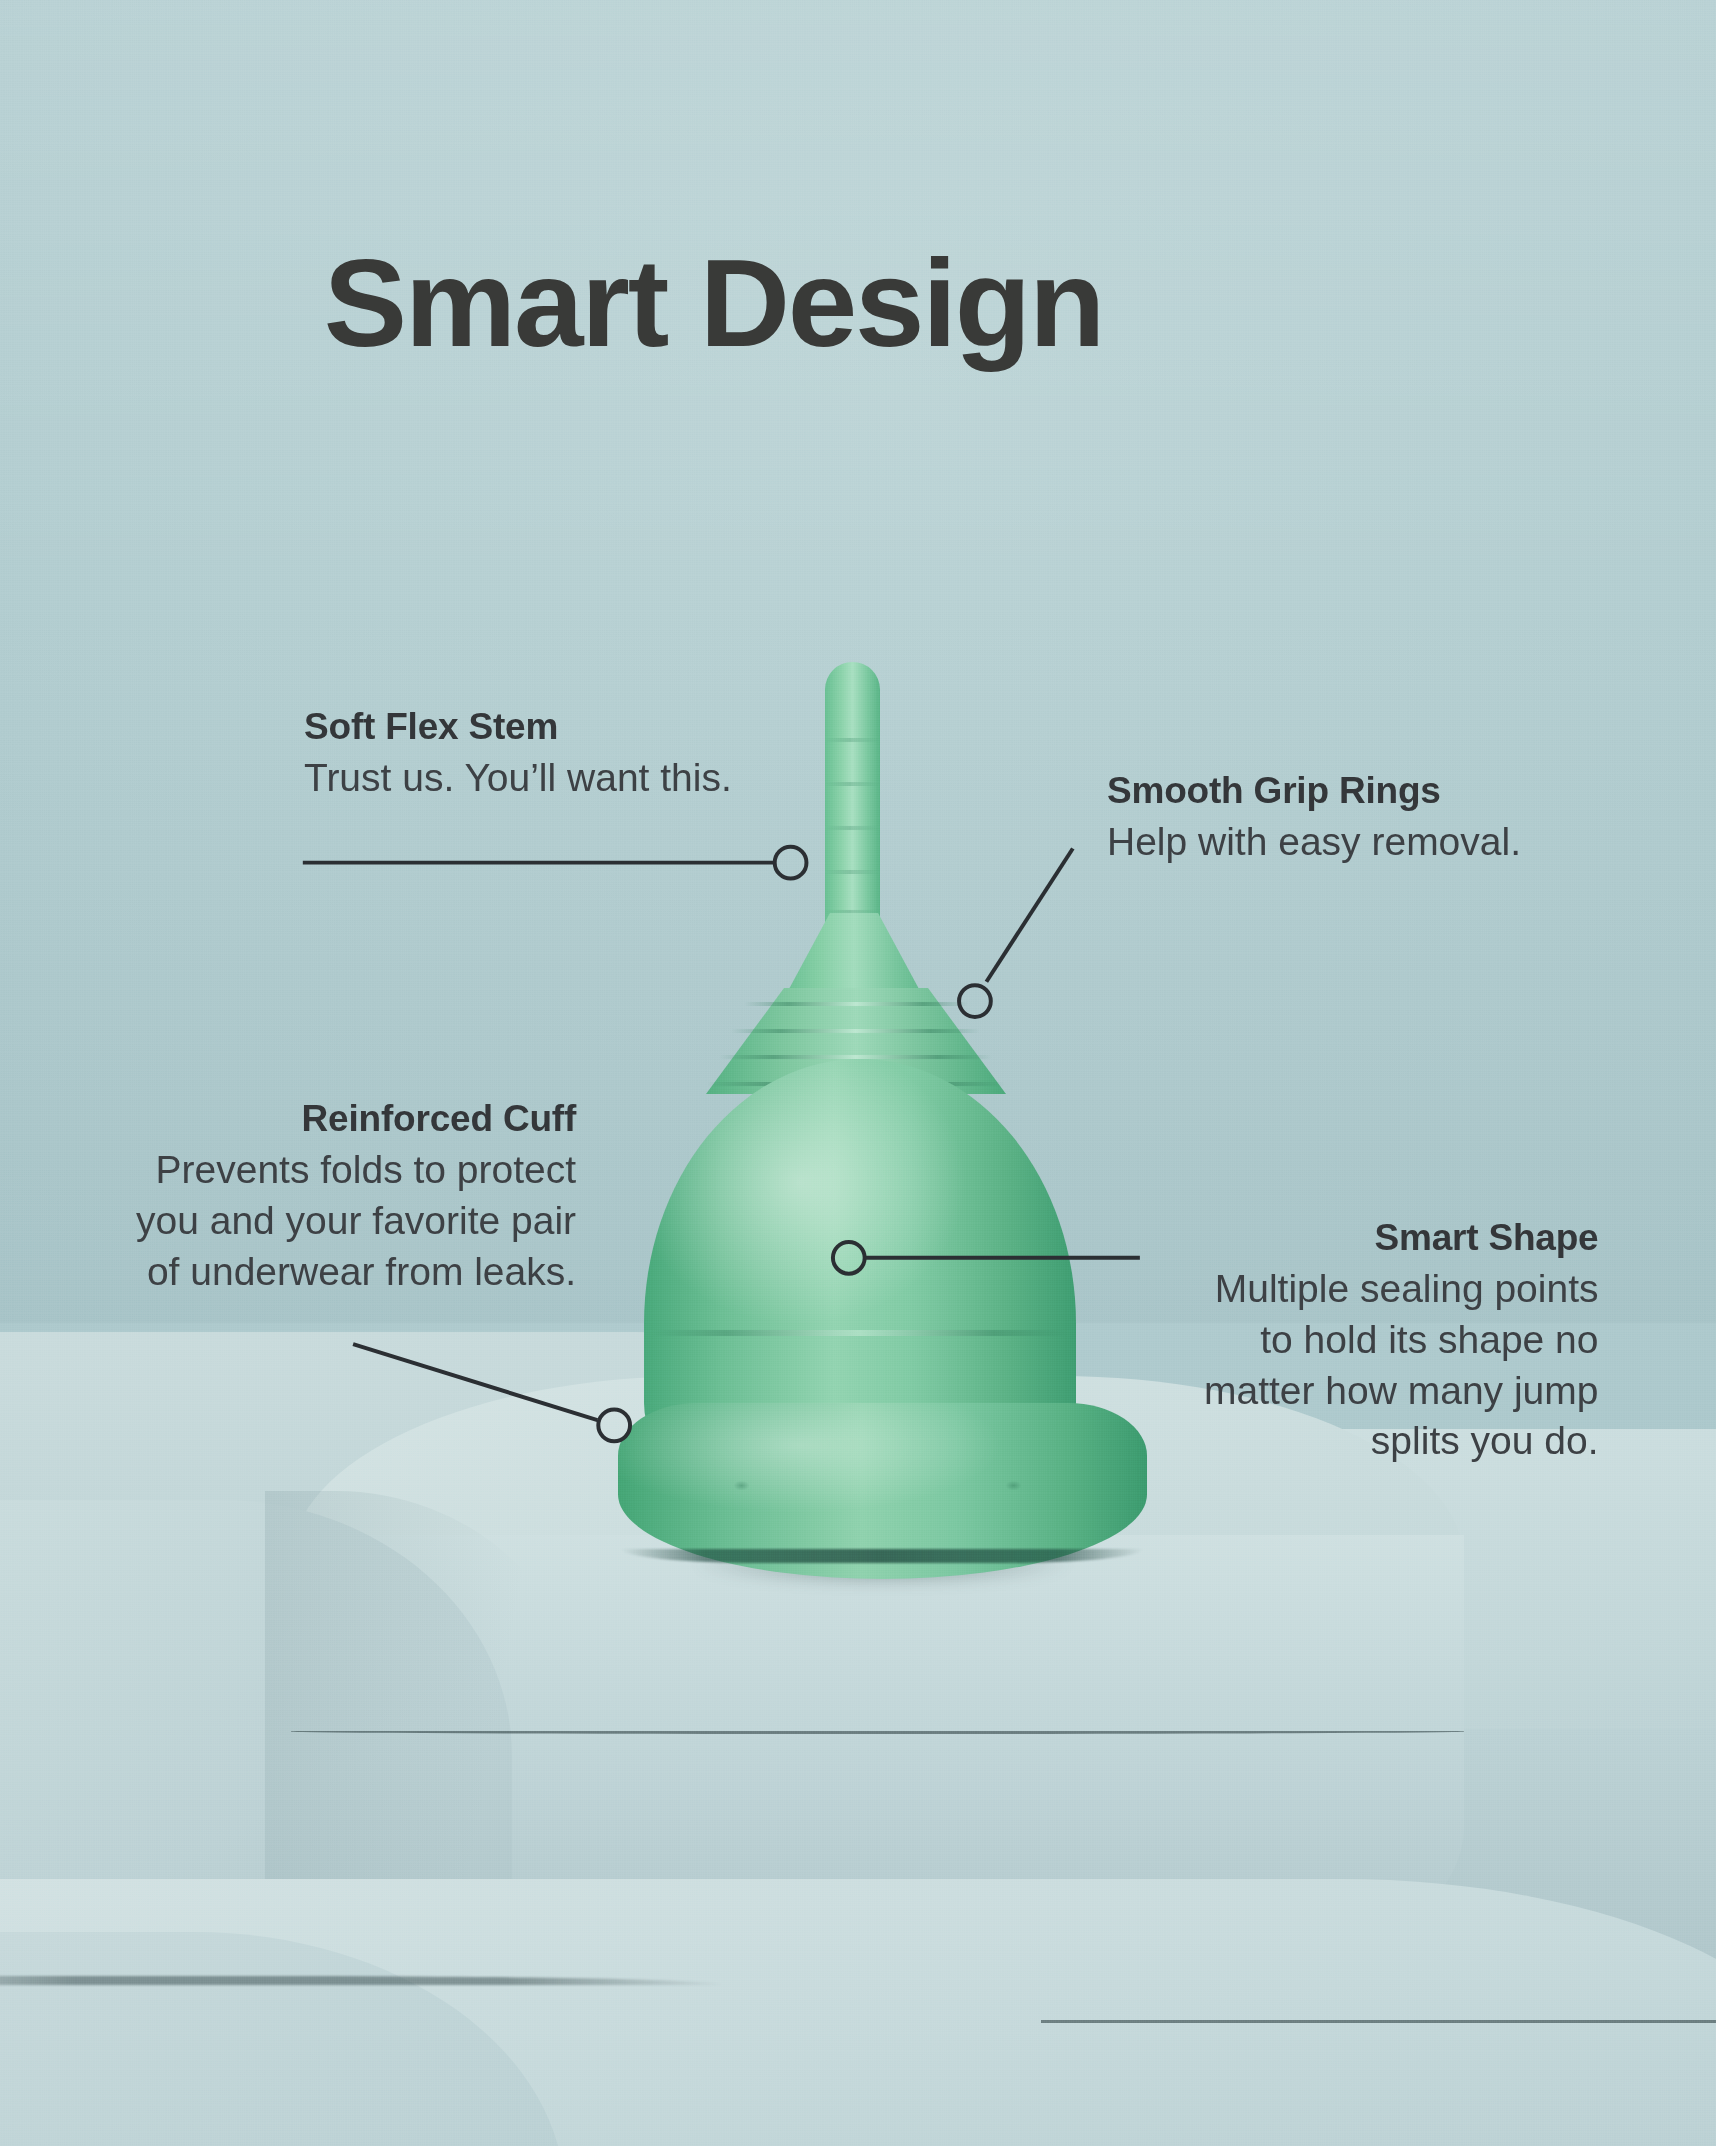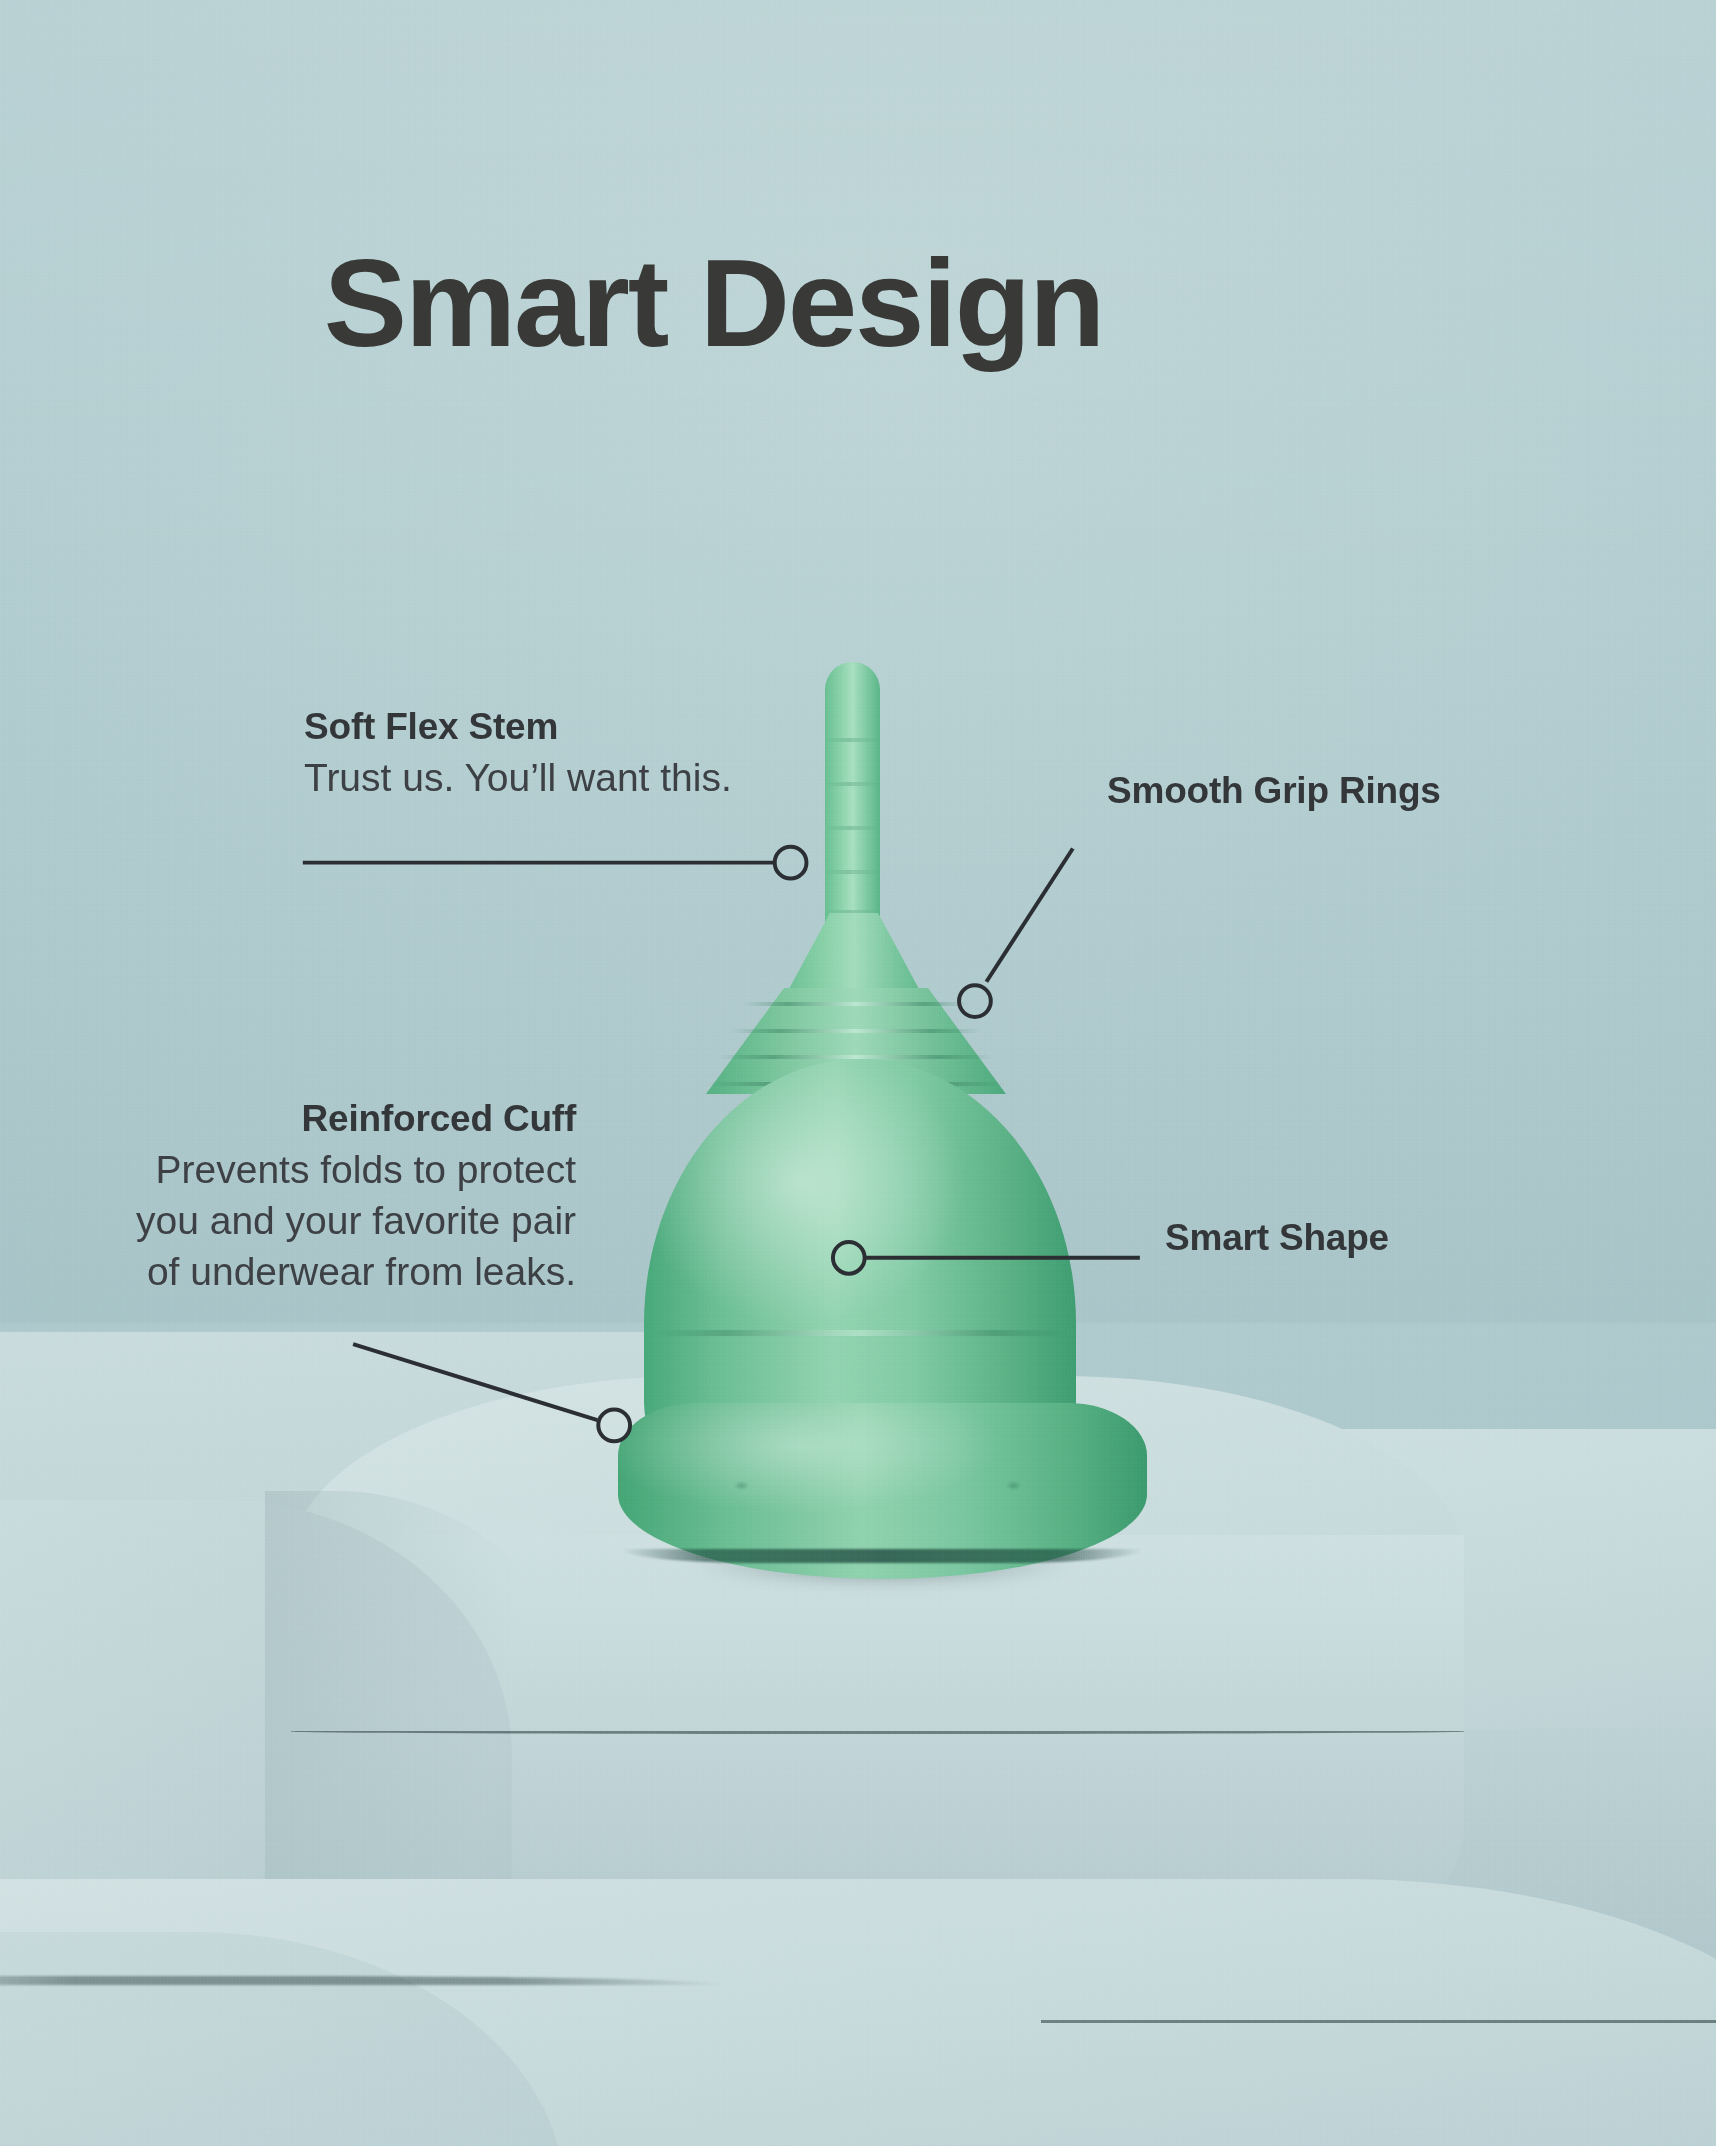--- a/index.html
+++ b/index.html
@@ -308,29 +308,38 @@
 
   <div class="callout" id="co-stem">
     <div class="c-title">Soft Flex Stem</div>
     <div class="c-desc">
       <span>Trust us. You’ll want this.</span>
     </div>
   </div>
 
   <div class="callout" id="co-rings">
     <div class="c-title">Smooth Grip Rings</div>
+    <div class="c-desc">
+      <span>Help with easy removal.</span>
+    </div>
   </div>
 
   <div class="callout multi" id="co-cuff">
     <div class="c-title">Reinforced Cuff</div>
     <div class="c-desc">
       <span>Prevents folds to protect</span>
       <span>you and your favorite pair</span>
       <span>of underwear from leaks.</span>
     </div>
   </div>
 
   <div class="callout multi" id="co-shape">
     <div class="c-title">Smart Shape</div>
+    <div class="c-desc">
+      <span>Multiple sealing points</span>
+      <span>to hold its shape no</span>
+      <span>matter how many jump</span>
+      <span>splits you do.</span>
+    </div>
   </div>
 
 </div>
 
 
 </body></html>

